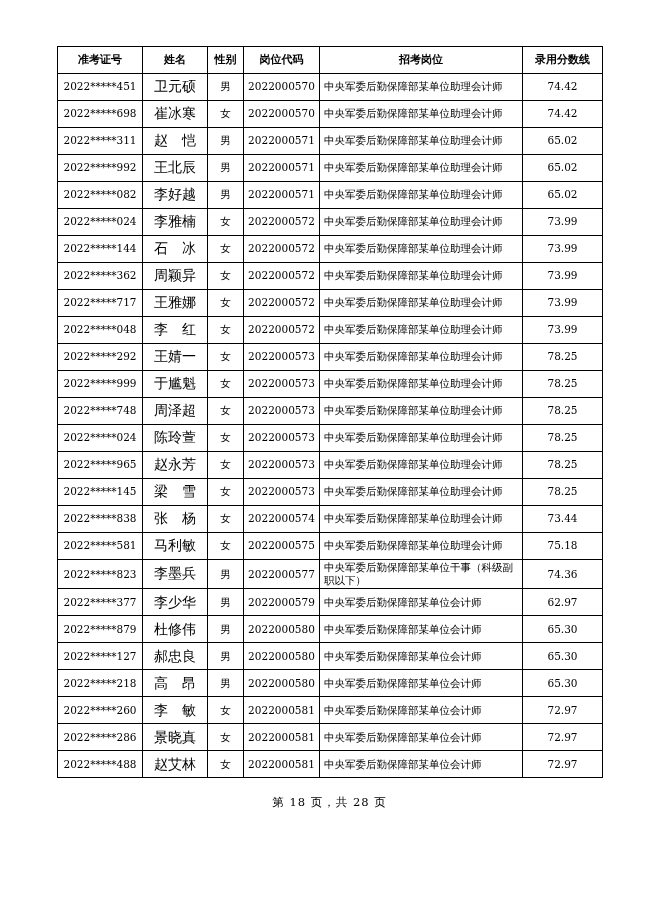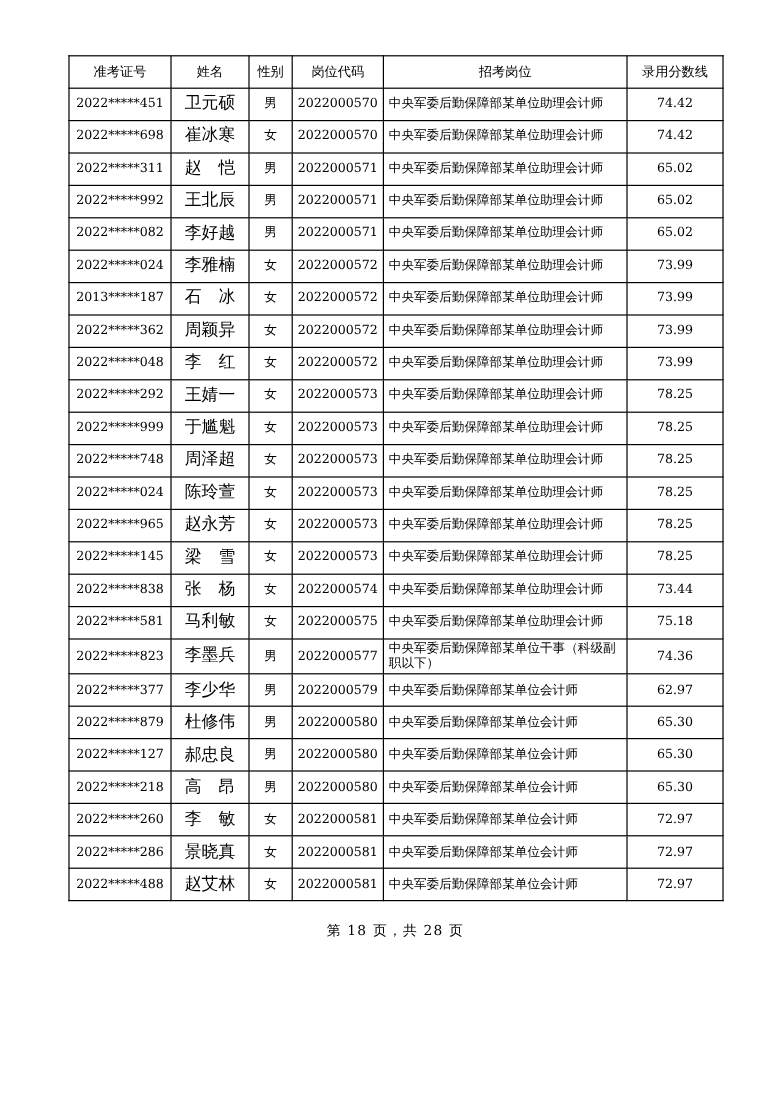--- a/index.html
+++ b/index.html
@@ -33,21 +33,21 @@
     font-size: 10.5px;
     line-height: 1.25;
     text-align: center;
     vertical-align: middle;
     padding: 1px 2px;
     height: 27px;
     overflow: hidden;
     word-break: break-all;
   }
   table.results th {
-    font-weight: normal;
+    font-weight: bold;
     font-size: 11px;
     height: 27px;
   }
   table.results td.pos {
     text-align: left;
     padding-left: 4px;
   }
   table.results td.name {
     font-size: 14px;
   }
@@ -127,30 +127,38 @@
   </tr>
         <tr>
     <td>2022*****024</td>
     <td class="name">李雅楠</td>
     <td>女</td>
     <td>2022000572</td>
     <td class="pos">中央军委后勤保障部某单位助理会计师</td>
     <td>73.99</td>
   </tr>
         <tr>
-    <td>2013*****187</td>
+    <td>2022*****144</td>
     <td class="name">石　冰</td>
     <td>女</td>
     <td>2022000572</td>
     <td class="pos">中央军委后勤保障部某单位助理会计师</td>
     <td>73.99</td>
   </tr>
         <tr>
     <td>2022*****362</td>
     <td class="name">周颖异</td>
+    <td>女</td>
+    <td>2022000572</td>
+    <td class="pos">中央军委后勤保障部某单位助理会计师</td>
+    <td>73.99</td>
+  </tr>
+        <tr>
+    <td>2022*****717</td>
+    <td class="name">王雅娜</td>
     <td>女</td>
     <td>2022000572</td>
     <td class="pos">中央军委后勤保障部某单位助理会计师</td>
     <td>73.99</td>
   </tr>
         <tr>
     <td>2022*****048</td>
     <td class="name">李　红</td>
     <td>女</td>
     <td>2022000572</td>

